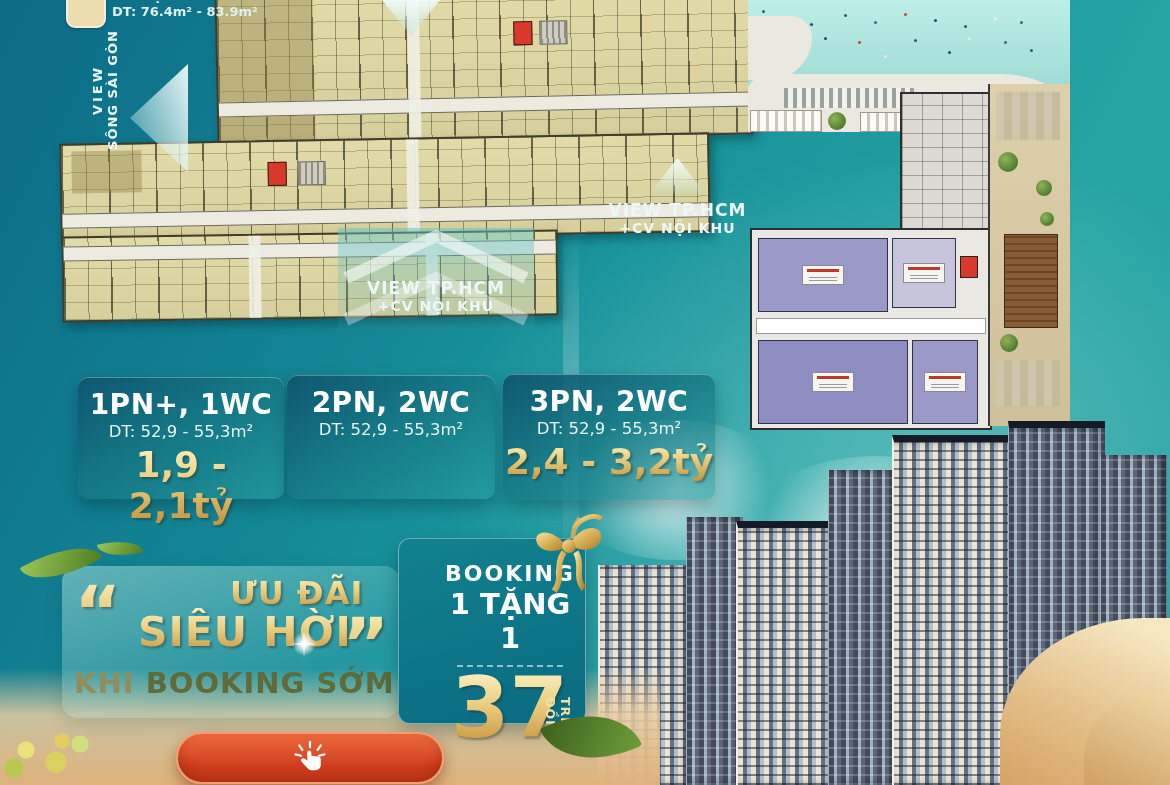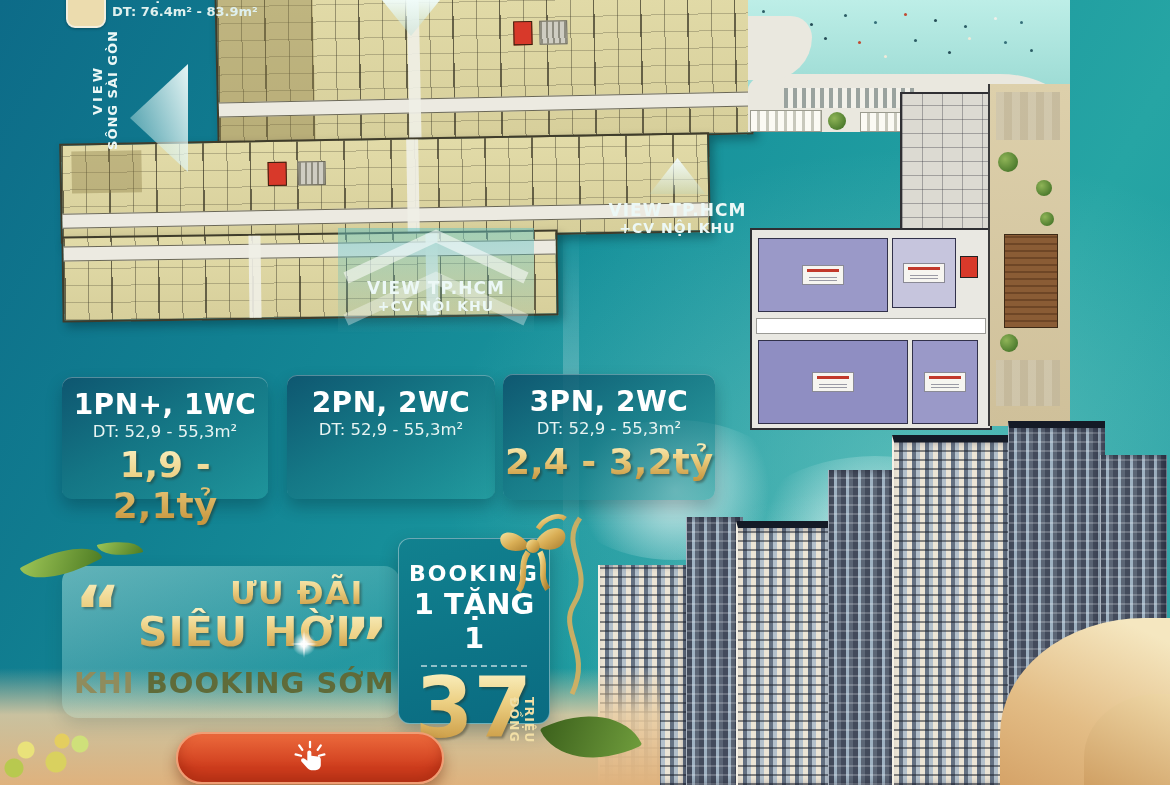--- a/index.html
+++ b/index.html
@@ -96,21 +96,21 @@
     background:linear-gradient(160deg, rgba(180,232,226,.5), rgba(120,200,200,.14) 72%);
     box-shadow:0 6px 18px rgba(0,40,50,.15);}
   .q{font-size:72px;line-height:1;}
   .sparkle{background:radial-gradient(circle,rgba(255,255,255,.95) 15%,rgba(255,255,255,0) 60%);z-index:6;}
   .sparkle::before{content:"";position:absolute;left:50%;top:0;bottom:0;width:2px;background:linear-gradient(180deg,transparent,#fff,transparent);transform:translateX(-50%);}
   .sparkle::after{content:"";position:absolute;top:50%;left:0;right:0;height:2px;background:linear-gradient(90deg,transparent,#fff,transparent);transform:translateY(-50%);}
 
   
   .bcard{border-radius:12px;color:#fff;text-align:center;z-index:5;
     background:linear-gradient(165deg,#11818f,#0a6b81);
-    border:1px solid rgba(255,255,255,.4);box-shadow:0 8px 18px rgba(0,30,40,.3);}
+    border:1px solid rgba(255,255,255,.4);box-shadow:0 8px 18px rgba(0,30,40,.3);padding-left:36px;}
   .b1{margin-top:22px;font-size:22px;font-weight:800;letter-spacing:2px;}
   .b2{margin-top:1px;font-size:29px;font-weight:800;}
   .dash{width:106px;margin:10px auto 0;border-top:2px dashed rgba(255,255,255,.55);}
   .b25{position:absolute;left:16px;top:2px;font-size:84px;line-height:.95;}
   .bunit{position:absolute;right:12px;top:10px;writing-mode:vertical-rl;font-size:12.5px;font-weight:700;letter-spacing:1px;color:#f2dfa6;}
 
   
   .cta{display:flex;align-items:center;justify-content:center;gap:10px;cursor:pointer;z-index:6;
     border-radius:26px;color:#fff;font-size:25px;font-weight:800;letter-spacing:.5px;
     background:linear-gradient(180deg,#ec6a3c,#cf3d1d 70%);border:2px solid #f09d74;
@@ -227,21 +227,21 @@
     <div class="tower t-dark" style="left:268px;width:70px;height:315px;"></div>
     <div class="tower t-light cap" style="left:332px;width:120px;height:343px;"></div>
     <div class="tower t-dark cap" style="left:448px;width:96px;height:357px;"></div>
     <div class="tower t-dark" style="left:540px;width:66px;height:330px;"></div>
   </div>
 
   <div class="abs sand-left" style="left:0;top:668px;width:660px;height:117px;"></div>
   <div class="abs dune" style="left:1000px;top:618px;width:170px;height:167px;"></div>
   <div class="abs dune" style="left:1084px;top:694px;width:86px;height:91px;background:linear-gradient(205deg,#eed7a6,#d0a064);"></div>
 
-  <div class="ucard" style="left:62px;top:377px;width:206px;height:122px;">
+  <div class="ucard" style="left:78px;top:377px;width:206px;height:122px;">
     <div class="t">1PN+, 1WC</div>
     <div class="a">DT: 52,9 - 55,3m²</div>
     <div class="p gold">1,9 - 2,1tỷ</div>
   </div>
   <div class="ucard" style="left:287px;top:375px;width:208px;height:124px;">
     <div class="t">2PN, 2WC</div>
     <div class="a">DT: 52,9 - 55,3m²</div>
   </div>
   <div class="ucard" style="left:503px;top:374px;width:212px;height:126px;">
     <div class="t">3PN, 2WC</div>

